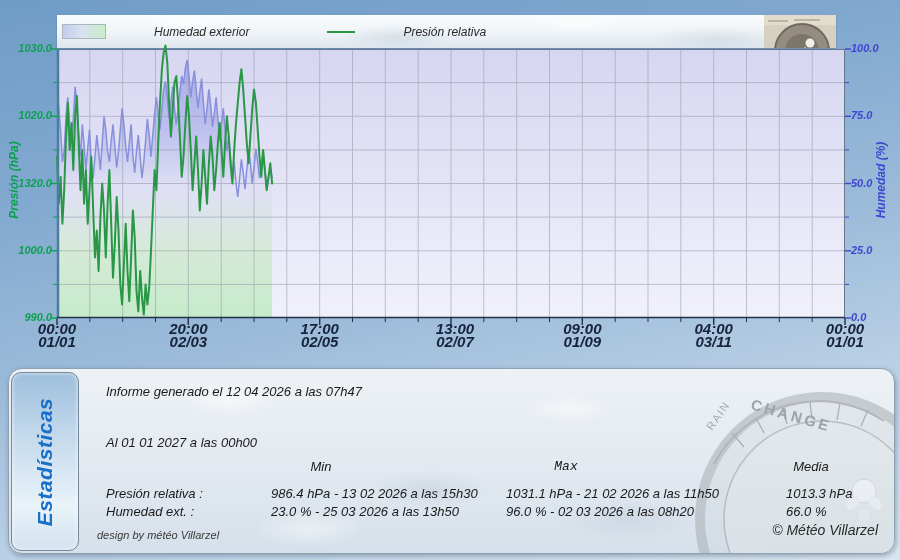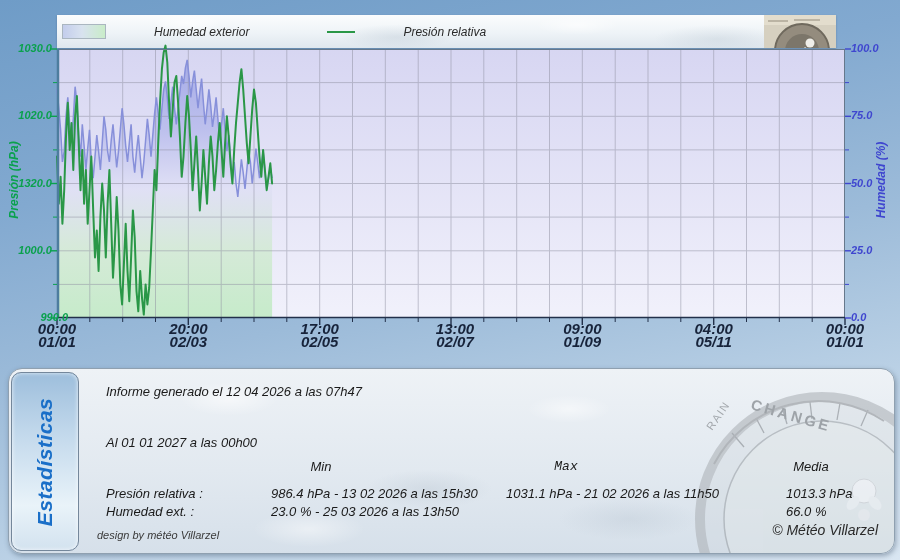--- a/index.html
+++ b/index.html
@@ -181,21 +181,21 @@
         <line x1="-6" y1="269.0" x2="0" y2="269.0" stroke="#0aa14d" stroke-width="1.4"></line>
         <line x1="788" y1="269.0" x2="794" y2="269.0" stroke="#3f46cf" stroke-width="1.4"></line>
       </g>
     </svg>
 
   <div id="yl-labels">
       <div class="yl-label" style="top: 42px;">1030.0</div>
       <div class="yl-label" style="top: 109.25px;">1020.0</div>
       <div class="yl-label" style="top: 176.5px;">1320.0</div>
       <div class="yl-label" style="top: 243.75px;">1000.0</div>
-      <div class="yl-label" style="top: 311px; padding-left: 16px;">990.0</div>
+      <div class="yl-label" style="top: 311px;">990.0</div>
     </div>
   <div id="yr-labels">
       <div class="yr-label" style="top: 42px;">100.0</div>
       <div class="yr-label" style="top: 109.25px;">75.0</div>
       <div class="yr-label" style="top: 176.5px;">50.0</div>
       <div class="yr-label" style="top: 243.75px;">25.0</div>
       <div class="yr-label" style="top: 311px;">0.0</div>
     </div>
   <div id="x-labels">
       <div class="x-label" style="left: 12px;">
@@ -213,21 +213,21 @@
       <div class="x-label" style="left: 410px;">
         <span style="display:block">13:00</span>
         <span style="display:block">02/07</span>
       </div>
       <div class="x-label" style="left: 537.333px;">
         <span style="display:block">09:00</span>
         <span style="display:block">01/09</span>
       </div>
       <div class="x-label" style="left: 668.667px;">
         <span style="display:block">04:00</span>
-        <span style="display:block">05/11</span>
+        <span style="display:block">03/11</span>
       </div>
       <div class="x-label" style="left: 800px;">
         <span style="display:block">00:00</span>
         <span style="display:block">01/01</span>
       </div>
     </div>
 
   <div class="axis-title left">Presión (hPa)</div>
   <div class="axis-title right">Humedad (%)</div>
 
@@ -264,18 +264,19 @@
     <div class="stats-header" style="left:497px;top:90px;width:120px;font-family:Liberation Mono, monospace;">Max</div>
     <div class="stats-header" style="left:767px;top:90px;width:70px;">Media</div>
 
     <div class="stats-text" style="left:97px;top:117px;">Presión relativa :</div>
     <div class="stats-text" style="left:262px;top:117px;">986.4 hPa - 13 02 2026 a las 15h30</div>
     <div class="stats-text" style="left:497px;top:117px;">1031.1 hPa - 21 02 2026 a las 11h50</div>
     <div class="stats-text" style="left:777px;top:117px;">1013.3 hPa</div>
 
     <div class="stats-text" style="left:97px;top:135px;">Humedad ext. :</div>
     <div class="stats-text" style="left:262px;top:135px;text-align:right;">23.0 % - 25 03 2026 a las 13h50</div>
+    <div class="stats-text" style="left:497px;top:135px;">96.0 % - 02 03 2026 a las 08h20</div>
     <div class="stats-text" style="left:777px;top:135px;">66.0 %</div>
 
     <div class="stats-footer-left">design by météo Villarzel</div>
     <div class="stats-footer-right">© Météo Villarzel</div>
   </div>
 </div>
 
 </body></html>

